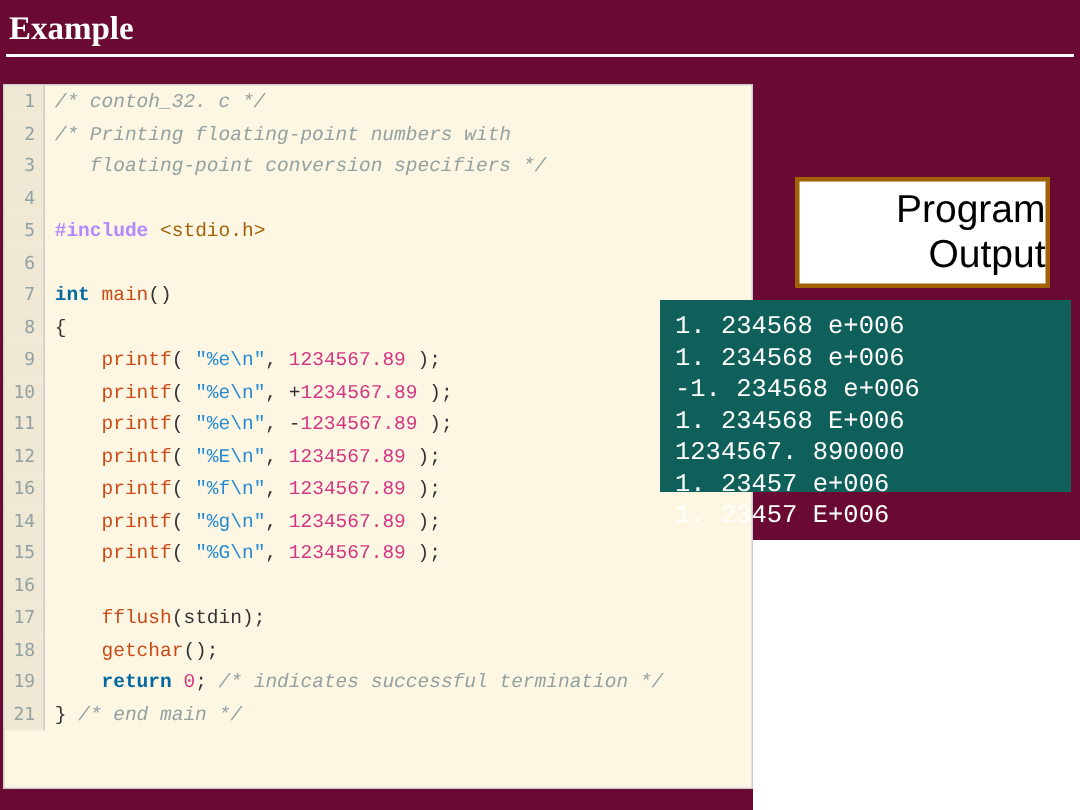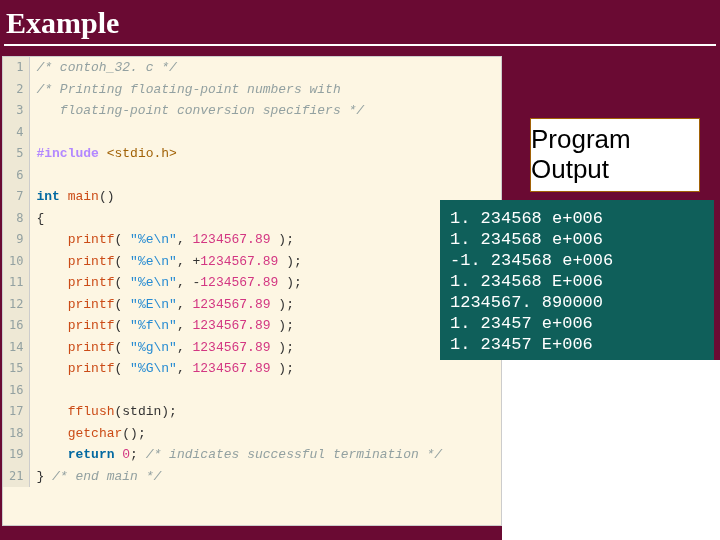--- a/index.html
+++ b/index.html
@@ -4,21 +4,21 @@
 <style>
   * { box-sizing: border-box; margin: 0; padding: 0; }
   html, body { width: 720px; height: 540px; overflow: hidden; }
   body {
     background: #6a0a33;
     font-family: Georgia, "Times New Roman", serif;
     position: relative;
   }
   .title {
     color: #ffffff;
-    font-size: 30px;
+    font-size: 22px;
     font-weight: bold;
     padding: 6px 8px 4px 6px;
   }
   .header-rule {
     height: 2px;
     background: #ffffff;
     margin: 0 4px 6px 4px;
   }
   .code-area {
     position: absolute;
@@ -53,36 +53,36 @@
   .fn  { color: #cb4b16; }
   .op  { color: #a16207; }
 
   .output-title-box {
     position: absolute;
     right: 20px;
     top: 118px;
     width: 170px;
     height: 74px;
     background: #ffffff;
-    border: 1px solid #a16207;
+    border: 3px solid #a16207;
     display: flex;
     align-items: center;
     justify-content: center;
-    text-align: left;
+    text-align: right;
     font-family: Arial, Helvetica, sans-serif;
     font-size: 26px;
     line-height: 1.15;
     color: #000;
   }
   .output-box {
     position: absolute;
     right: 6px;
     left: 440px;
     top: 200px;
-    height: 160px;
+    height: 128px;
     background: #0f5f5a;
     color: #ffffff;
     font-family: "Courier New", Consolas, monospace;
     font-size: 17px;
     line-height: 21px;
     padding: 8px 10px;
     white-space: pre;
   }
   .bottom-white {
     position: absolute;

